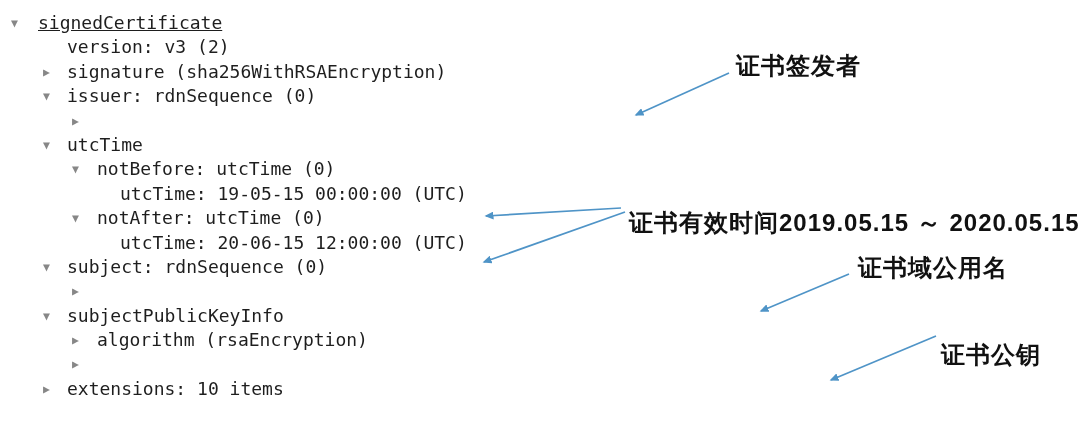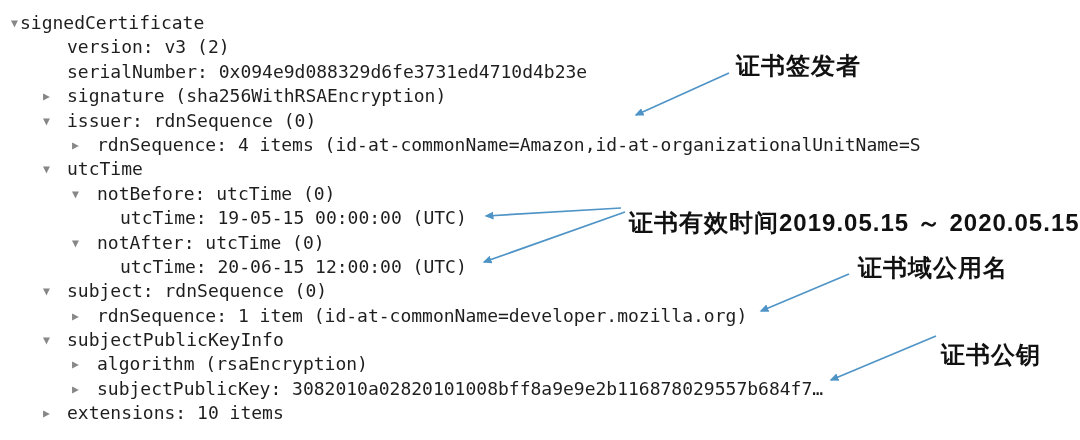--- a/index.html
+++ b/index.html
@@ -36,21 +36,21 @@
   .row .tg {
     position: absolute;
     top: 0;
     font-size: 11.5px;
     color: #878787;
     line-height: 24.4px;
   }
   .lvl0 .tg { left: 11px; }
   .lvl1 .tg { left: 43px; }
   .lvl2 .tg { left: 72px; }
-  .lvl0 .txt { margin-left: 20px; }
+  .lvl0 .txt { margin-left: 38px; text-decoration: underline; }
   .lvl1 .txt { margin-left: 67px; text-align: center; }
   .lvl2 .txt { margin-left: 97px; }
   .lvl3 .txt { margin-left: 120px; }
   
   .anno {
     position: absolute;
     font-family: "Liberation Sans", "DejaVu Sans", sans-serif;
     font-size: 24px;
     font-weight: 600;
     letter-spacing: 1px;
@@ -73,34 +73,33 @@
   }
 </style>
 </head>
 <body>
 
 <div id="stage">
 
   <div id="tree">
     <div class="row lvl0"><span class="tg">▼</span><span class="txt">signedCertificate</span></div>
     <div class="row lvl1"><span class="tg"></span><span class="txt">version: v3 (2)</span></div>
-    <div class="row lvl1"><span class="tg"></span><span class="txt">serialNumber: 0x094e9d088329d6fe3731ed4710d4b23e</span></div>
     <div class="row lvl1"><span class="tg">▶</span><span class="txt">signature (sha256WithRSAEncryption)</span></div>
     <div class="row lvl1"><span class="tg">▼</span><span class="txt">issuer: rdnSequence (0)</span></div>
-    <div class="row lvl2"><span class="tg">▶</span><span class="txt">rdnSequence: 4 items (id-at-commonName=Amazon,id-at-organizationalUnitName=S</span></div>
+    <div class="row lvl2"><span class="tg">▶</span></div>
     <div class="row lvl1"><span class="tg">▼</span><span class="txt">utcTime</span></div>
     <div class="row lvl2"><span class="tg">▼</span><span class="txt">notBefore: utcTime (0)</span></div>
     <div class="row lvl3"><span class="tg"></span><span class="txt">utcTime: 19-05-15 00:00:00 (UTC)</span></div>
     <div class="row lvl2"><span class="tg">▼</span><span class="txt">notAfter: utcTime (0)</span></div>
     <div class="row lvl3"><span class="tg"></span><span class="txt">utcTime: 20-06-15 12:00:00 (UTC)</span></div>
     <div class="row lvl1"><span class="tg">▼</span><span class="txt">subject: rdnSequence (0)</span></div>
-    <div class="row lvl2"><span class="tg">▶</span><span class="txt">rdnSequence: 1 item (id-at-commonName=developer.mozilla.org)</span></div>
+    <div class="row lvl2"><span class="tg">▶</span></div>
     <div class="row lvl1"><span class="tg">▼</span><span class="txt">subjectPublicKeyInfo</span></div>
     <div class="row lvl2"><span class="tg">▶</span><span class="txt">algorithm (rsaEncryption)</span></div>
-    <div class="row lvl2"><span class="tg">▶</span><span class="txt">subjectPublicKey: 3082010a02820101008bff8a9e9e2b116878029557b684f7…</span></div>
+    <div class="row lvl2"><span class="tg">▶</span></div>
     <div class="row lvl1"><span class="tg">▶</span><span class="txt">extensions: 10 items</span></div>
   </div>
 
   <div class="anno" id="anno-issuer">证书签发者</div>
   <div class="anno" id="anno-validity">证书有效时间2019.05.15 ～ 2020.05.15</div>
   <div class="anno" id="anno-common-name">证书域公用名</div>
   <div class="anno" id="anno-public-key">证书公钥</div>
 
   <svg id="arrow-layer" width="1080" height="440" viewBox="0 0 1080 440" xmlns="http://www.w3.org/2000/svg">
     <defs>

